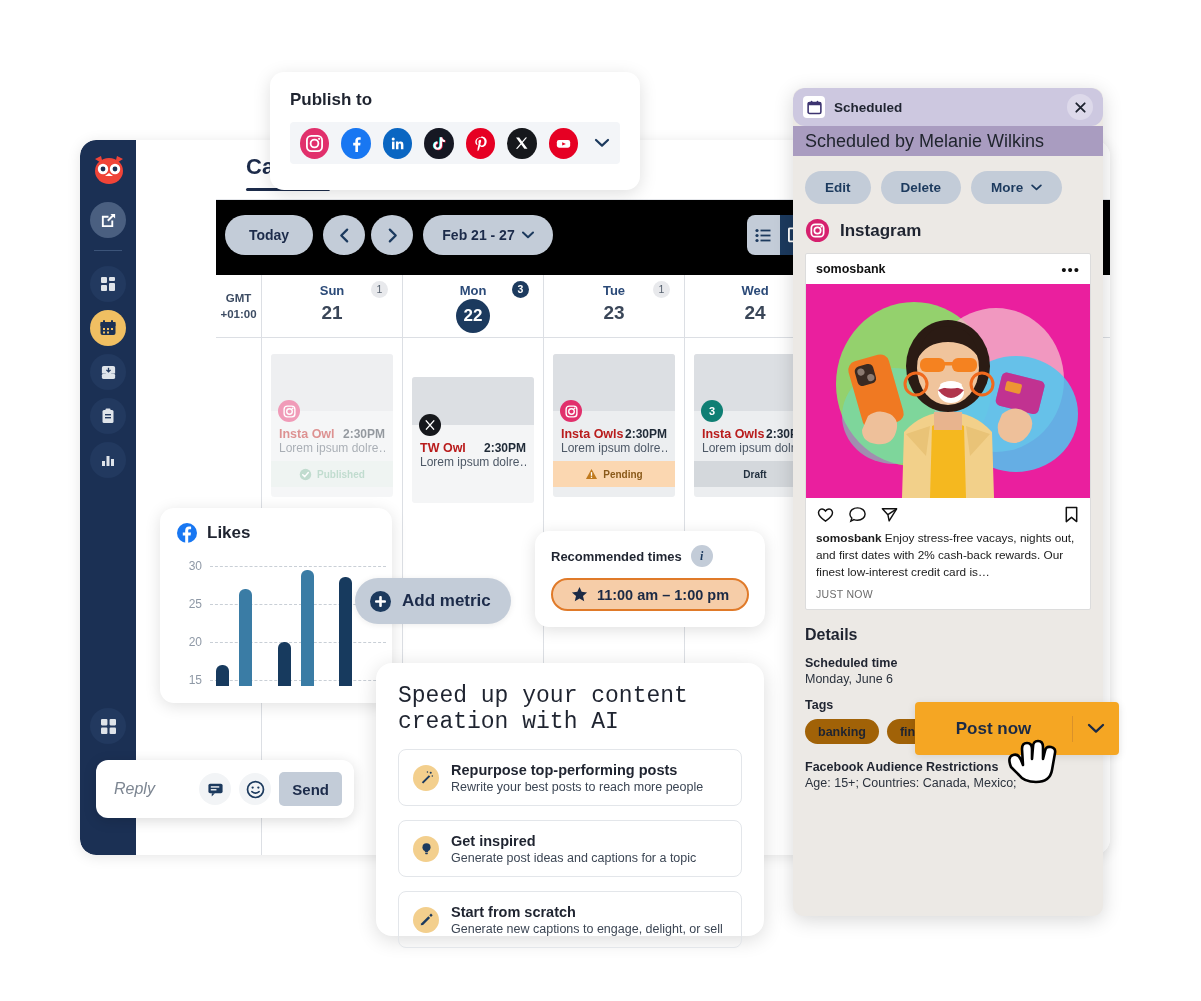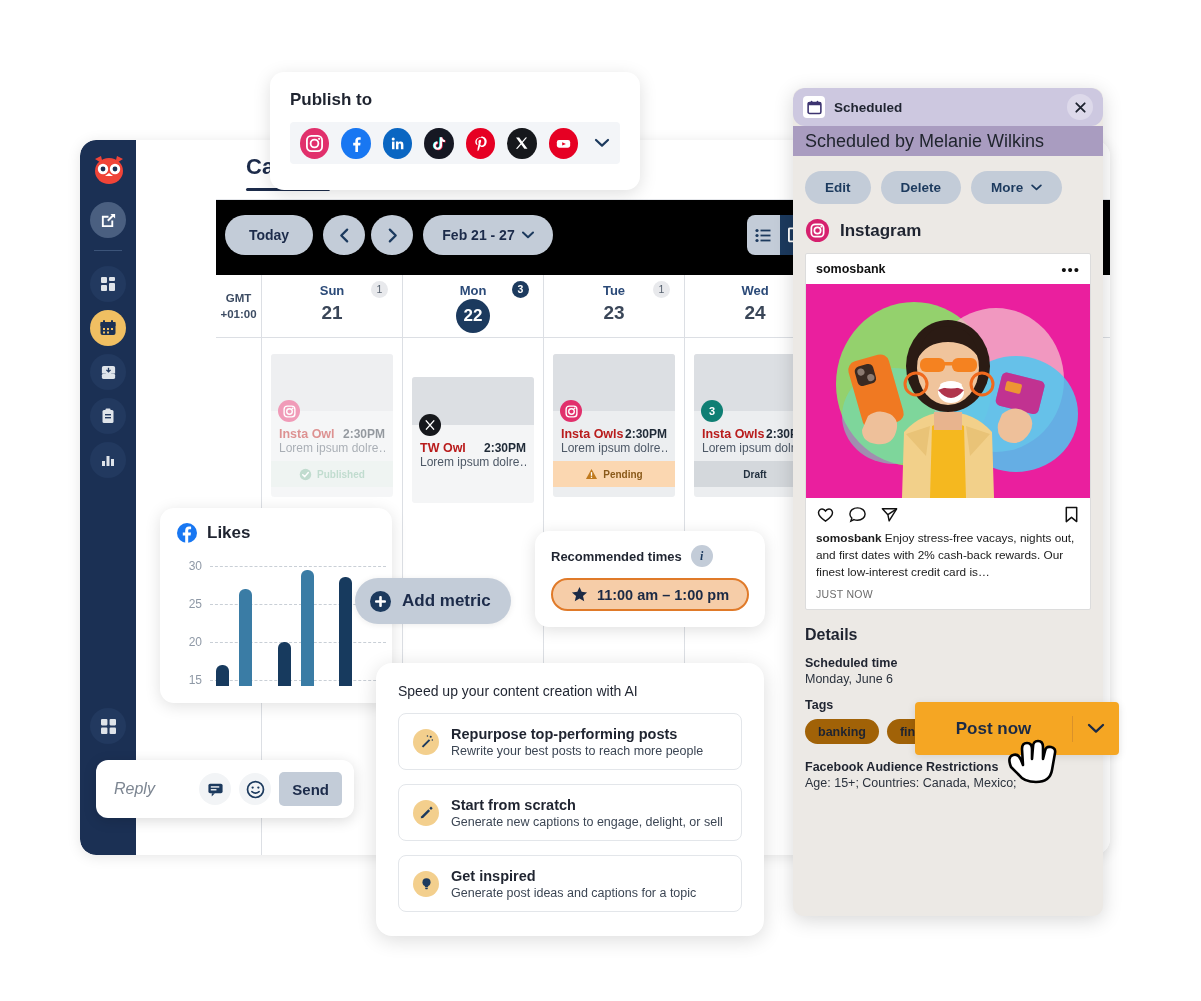--- a/index.html
+++ b/index.html
@@ -220,21 +220,21 @@
     cursor: pointer;
   }
 
   
   .ai-card {
     position: absolute; left: 376px; top: 663px; width: 388px; height: 273px;
     background: #fff; border-radius: 16px;
     box-shadow: 0 4px 20px rgba(0,0,0,0.14);
     padding: 20px 22px;
   }
-  .ai-title { font-size: 14px; color: #1f2430; }
+  .ai-title { font-size: 23px; color: #1f2430; font-family: Liberation Mono, monospace; }
   .ai-item {
     margin-top: 14px; height: 57px;
     border: 1px solid #e3e6ea; border-radius: 8px;
     display: flex; align-items: center; gap: 12px; padding: 0 14px;
     cursor: pointer;
   }
   .ai-ico {
     width: 26px; height: 26px; border-radius: 50%; background: #f3cf8d;
     display: flex; align-items: center; justify-content: center; flex: 0 0 26px;
   }
@@ -700,41 +700,41 @@
       </span>
       <div>
         <div class="ai-h">Repurpose top-performing posts</div>
         <div class="ai-s">Rewrite your best posts to reach more people</div>
       </div>
     </div>
 
     <div class="ai-item">
       <span class="ai-ico">
         <svg width="15" height="15" viewBox="0 0 16 16">
+            <circle cx="8" cy="6.6" r="4.3" fill="#1c3a5e"></circle>
+            <rect x="6.2" y="10.6" width="3.6" height="1.5" rx=".6" fill="#1c3a5e"></rect>
+            <rect x="6.6" y="12.6" width="2.8" height="1.4" rx=".6" fill="#1c3a5e"></rect>
+          </svg>
+      </span>
+      <div>
+        <div class="ai-h">Get inspired</div>
+        <div class="ai-s">Generate post ideas and captions for a topic</div>
+      </div>
+    </div>
+
+    <div class="ai-item">
+      <span class="ai-ico">
+        <svg width="15" height="15" viewBox="0 0 16 16">
             <path d="M2.5 12 L10 4.5 L11.8 6.3 L4.3 13.8 L1.8 14.2 Z" fill="#1c3a5e"></path>
             <path d="M11 3.5 L12.8 1.7 L14.6 3.5 L12.8 5.3 Z" fill="#1c3a5e"></path>
           </svg>
       </span>
       <div>
         <div class="ai-h">Start from scratch</div>
         <div class="ai-s">Generate new captions to engage, delight, or sell</div>
-      </div>
-    </div>
-
-    <div class="ai-item">
-      <span class="ai-ico">
-        <svg width="15" height="15" viewBox="0 0 16 16">
-            <circle cx="8" cy="6.6" r="4.3" fill="#1c3a5e"></circle>
-            <rect x="6.2" y="10.6" width="3.6" height="1.5" rx=".6" fill="#1c3a5e"></rect>
-            <rect x="6.6" y="12.6" width="2.8" height="1.4" rx=".6" fill="#1c3a5e"></rect>
-          </svg>
-      </span>
-      <div>
-        <div class="ai-h">Get inspired</div>
-        <div class="ai-s">Generate post ideas and captions for a topic</div>
       </div>
     </div>
   </div>
 
   <div class="reply-bar">
     <div class="reply-ph">Reply</div>
     <div class="round-btn">
       <svg width="17" height="17" viewBox="0 0 18 18">
           <rect x="1.5" y="3" width="15" height="10" rx="1.8" fill="#1c3a5e"></rect>
           <path d="M5 13 L5 16.4 L8.4 13 Z" fill="#1c3a5e"></path>

